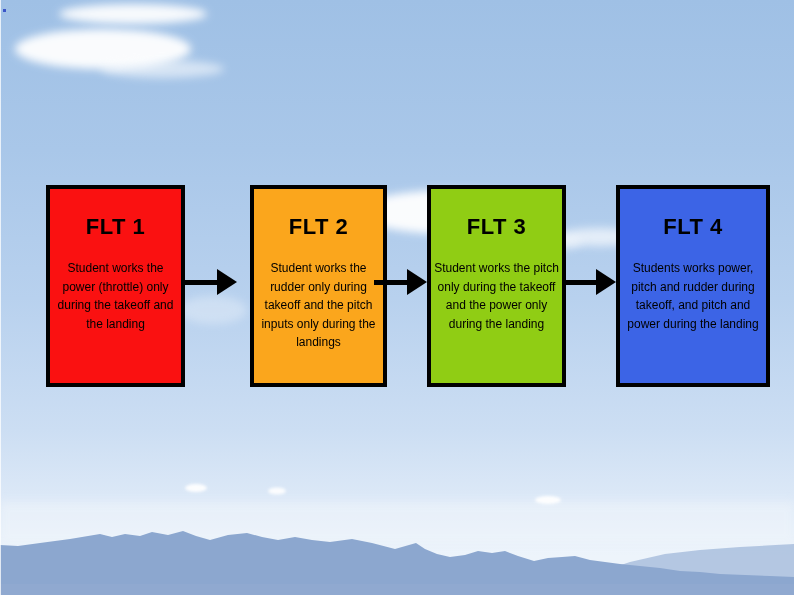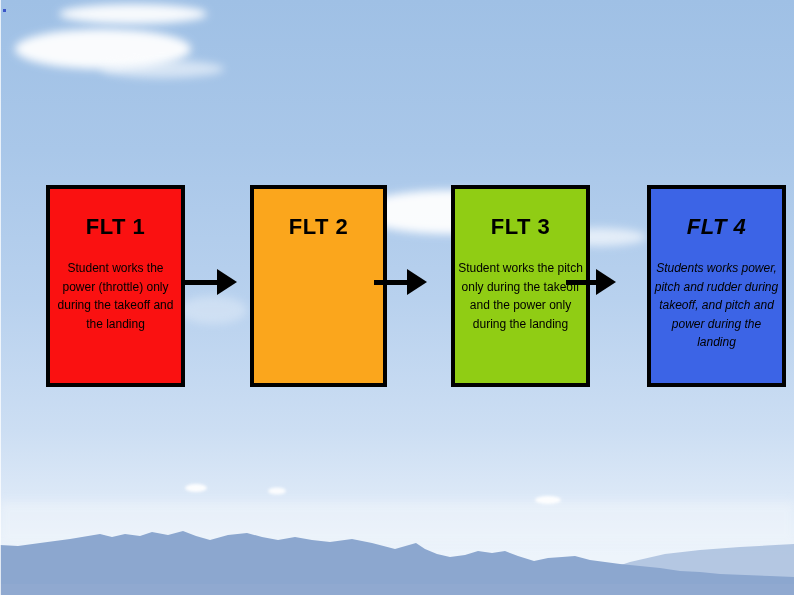--- a/index.html
+++ b/index.html
@@ -14,22 +14,22 @@
   .frame-left{position:absolute;left:0;top:0;bottom:0;width:1px;background:rgba(255,255,255,.75);}
 
   .flow-box{
     position:absolute;top:185px;height:202px;box-sizing:border-box;
     border:4px solid #000;text-align:center;color:#000;
   }
   .flow-box .box-title{margin:24px 0 0 0;font-size:22px;line-height:27px;font-weight:bold;letter-spacing:.5px;}
   .flow-box .box-body{margin:19px 3px 0 3px;font-size:12px;line-height:18.5px;}
   #box-flt1{left:46px;width:139px;}
   #box-flt2{left:250px;width:137px;}
-  #box-flt3{left:427px;width:139px;margin-left:24px;}
-  #box-flt4{left:647px;width:139px;font-style:italic;}
+  #box-flt3{left:427px;width:139px;}
+  #box-flt4{left:616px;width:154px;}
 
   .arrow{position:absolute;top:269px;height:26px;}
   #arrow-1{left:185px;width:52px;}
   #arrow-2{left:374px;width:53px;}
   #arrow-3{left:566px;width:50px;}
   .arrow-line{position:absolute;left:0;right:17px;top:50%;margin-top:-2.5px;height:5px;background:#000;}
   .arrow-head{
     position:absolute;right:0;top:50%;margin-top:-13px;width:0;height:0;
     border-left:20px solid #000;border-top:13px solid transparent;border-bottom:13px solid transparent;
   }
@@ -84,20 +84,21 @@
 
   <div class="artifact-dot"></div>
 
   <div class="flow-box" id="box-flt1" style="background-color: rgb(250, 17, 17);">
     <div class="box-title">FLT 1</div>
     <div class="box-body">Student works the power (throttle) only during the takeoff and the landing</div>
   </div>
 
   <div class="flow-box" id="box-flt2" style="background-color: rgb(251, 166, 28);">
     <div class="box-title">FLT 2</div>
+    <div class="box-body">Student works the rudder only during takeoff and the pitch inputs only during the landings</div>
   </div>
 
   <div class="flow-box" id="box-flt3" style="background-color: rgb(144, 205, 20);">
     <div class="box-title">FLT 3</div>
     <div class="box-body">Student works the pitch only during the takeoff and the power only during the landing</div>
   </div>
 
   <div class="flow-box" id="box-flt4" style="background-color: rgb(60, 100, 230);">
     <div class="box-title">FLT 4</div>
     <div class="box-body">Students works power, pitch and rudder during takeoff, and pitch and power during the landing</div>

